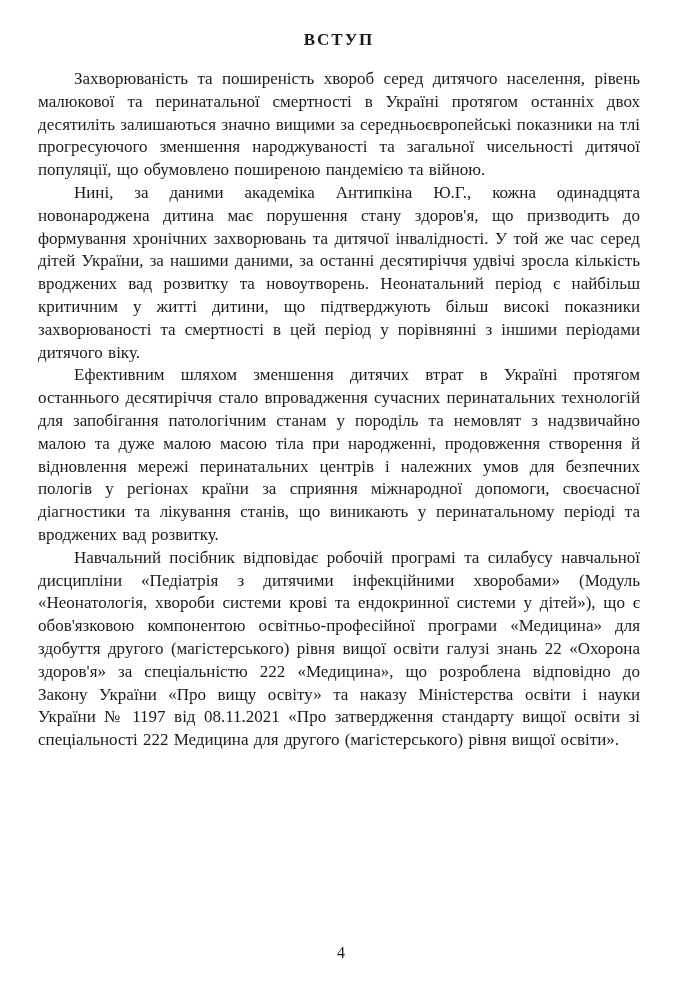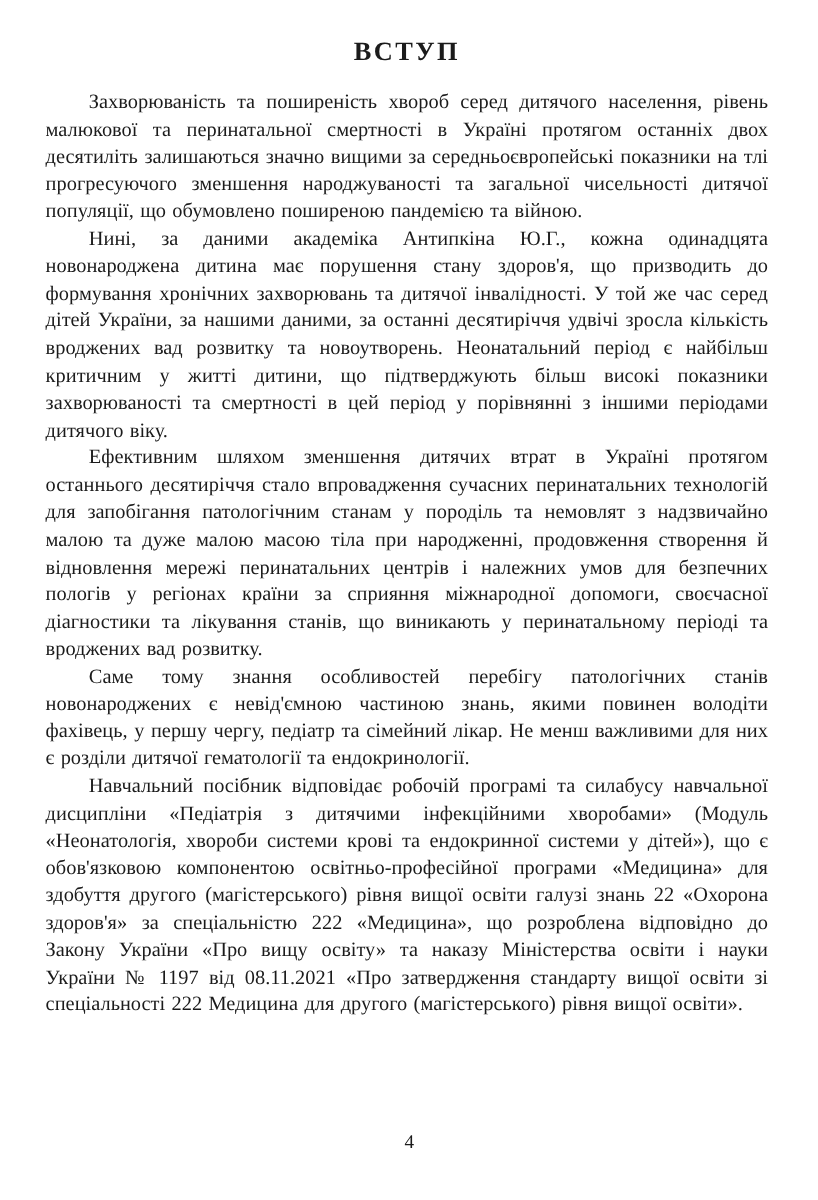--- a/index.html
+++ b/index.html
@@ -17,21 +17,21 @@
     color: #1b1b1b;
     overflow: hidden;
   }
   .content {
     box-sizing: border-box;
     padding: 30px 42px 0 38px;
   }
   .title {
     text-align: center;
     font-weight: bold;
-    font-size: 22px;
+    font-size: 17px;
     letter-spacing: 2px;
     margin: 0 0 18px 0;
   }
   .para {
     margin: 0;
     font-size: 17px;
     line-height: 22.8px;
     text-align: justify;
     text-indent: 36px;
     word-spacing: 1px;
@@ -47,17 +47,16 @@
 </style>
 </head>
 <body>
 
 <div class="page">
   <div class="content">
     <h1 class="title">ВСТУП</h1>
     <p class="para">Захворюваність та поширеність хвороб серед дитячого населення, рівень малюкової та перинатальної смертності в Україні протягом останніх двох десятиліть залишаються значно вищими за середньоєвропейські показники на тлі прогресуючого зменшення народжуваності та загальної чисельності дитячої популяції, що обумовлено поширеною пандемією та війною.</p>
     <p class="para">Нині, за даними академіка Антипкіна Ю.Г., кожна одинадцята новонароджена дитина має порушення стану здоров'я, що призводить до формування хронічних захворювань та дитячої інвалідності. У той же час серед дітей України, за нашими даними, за останні десятиріччя удвічі зросла кількість вроджених вад розвитку та новоутворень. Неонатальний період є найбільш критичним у житті дитини, що підтверджують більш високі показники захворюваності та смертності в цей період у порівнянні з іншими періодами дитячого віку.</p>
     <p class="para">Ефективним шляхом зменшення дитячих втрат в Україні протягом останнього десятиріччя стало впровадження сучасних перинатальних технологій для запобігання патологічним станам у породіль та немовлят з надзвичайно малою та дуже малою масою тіла при народженні, продовження створення й відновлення мережі перинатальних центрів і належних умов для безпечних пологів у регіонах країни за сприяння міжнародної допомоги, своєчасної діагностики та лікування станів, що виникають у перинатальному періоді та вроджених вад розвитку.</p>
-    <p class="para">Саме тому знання особливостей перебігу патологічних станів новонароджених є невід'ємною частиною знань, якими повинен володіти фахівець, у першу чергу, педіатр та сімейний лікар. Не менш важливими для них є розділи дитячої гематології та ендокринології.</p>
     <p class="para">Навчальний посібник відповідає робочій програмі та силабусу навчальної дисципліни «Педіатрія з дитячими інфекційними хворобами» (Модуль «Неонатологія, хвороби системи крові та ендокринної системи у дітей»), що є обов'язковою компонентою освітньо-професійної програми «Медицина» для здобуття другого (магістерського) рівня вищої освіти галузі знань 22 «Охорона здоров'я» за спеціальністю 222 «Медицина», що розроблена відповідно до Закону України «Про вищу освіту» та наказу Міністерства освіти і науки України № 1197 від 08.11.2021 «Про затвердження стандарту вищої освіти зі спеціальності 222 Медицина для другого (магістерського) рівня вищої освіти».</p>
   </div>
   <div class="page-number">4</div>
 </div>
 
 </body></html>

